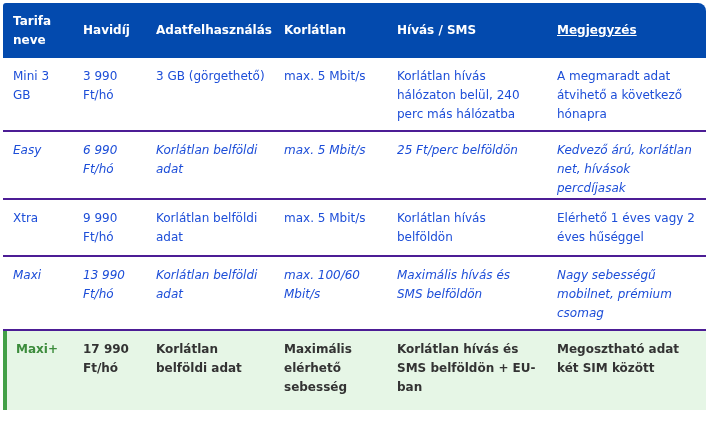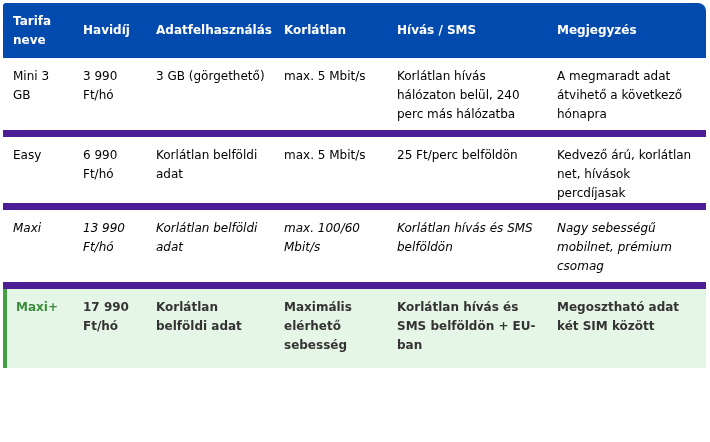--- a/index.html
+++ b/index.html
@@ -32,31 +32,31 @@
     color: #ffffff;
     font-weight: bold;
     text-align: left;
     vertical-align: middle;
     height: 55px;
     padding: 0 8px 0 10px;
     line-height: 19px;
     font-size: 12px;
   }
   thead th:first-child { border-top-left-radius: 3px; margin-top: 40px; }
-  thead th:last-child { border-top-right-radius: 8px; }
+  thead th:last-child { border-top-right-radius: 8px; text-decoration: underline; }
   tbody td {
     vertical-align: top;
     padding: 9px 8px 0 10px;
     line-height: 19px;
-    border-bottom: 7px solid #4c1d95;
-    color: #000000;
+    border-bottom: 2px solid #4c1d95;
+    color: #1d4ed8;
   }
   tbody tr.r1 td { height: 63px; }
   tbody tr.r2 td { height: 47px; }
-  tbody tr.r3 td { height: 46px; }
+  tbody tr.r3 td { height: 46px; font-style: italic; }
   tbody tr.r4 td { height: 46px; }
   tbody tr.r5 td { height: 63px; font-style: italic; }
   tbody tr.r6 td { height: 70px; border-bottom: none; }
   tr.highlight td {
     background: #e6f6e6;
     font-weight: bold;
     color: #333333;
   }
   tr.highlight td:first-child {
     border-left: 4px solid #43a047;
@@ -103,26 +103,34 @@
         <td>A megmaradt adat átvihető a következő hónapra</td>
       </tr>
       <tr class="r3">
         <td>Easy</td>
         <td>6 990 Ft/hó</td>
         <td>Korlátlan belföldi adat</td>
         <td>max. 5 Mbit/s</td>
         <td>25 Ft/perc belföldön</td>
         <td>Kedvező árú, korlátlan net, hívások percdíjasak</td>
       </tr>
+      <tr class="r4">
+        <td>Xtra</td>
+        <td>9 990 Ft/hó</td>
+        <td>Korlátlan belföldi adat</td>
+        <td>max. 5 Mbit/s</td>
+        <td>Korlátlan hívás belföldön</td>
+        <td>Elérhető 1 éves vagy 2 éves hűséggel</td>
+      </tr>
       <tr class="r5">
         <td>Maxi</td>
         <td>13 990 Ft/hó</td>
         <td>Korlátlan belföldi adat</td>
         <td>max. 100/60 Mbit/s</td>
-        <td>Korlátlan hívás és SMS belföldön</td>
+        <td>Maximális hívás és SMS belföldön</td>
         <td>Nagy sebességű mobilnet, prémium csomag</td>
       </tr>
       <tr class="r6 highlight">
         <td>Maxi+</td>
         <td>17 990 Ft/hó</td>
         <td>Korlátlan belföldi adat</td>
         <td>Maximális elérhető sebesség</td>
         <td>Korlátlan hívás és SMS belföldön + EU-ban</td>
         <td>Megosztható adat két SIM között</td>
       </tr>

